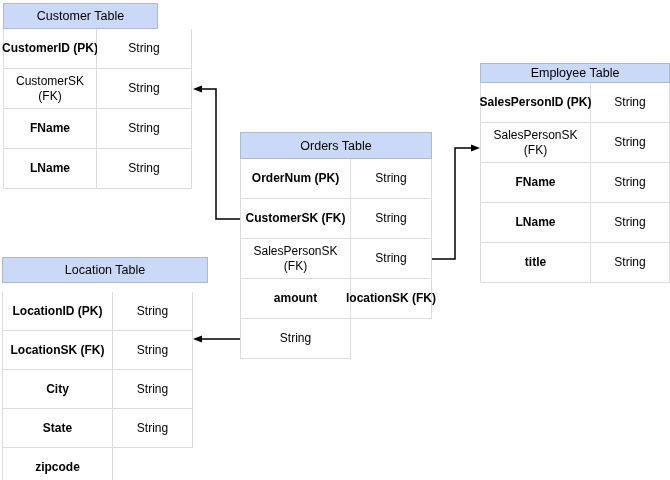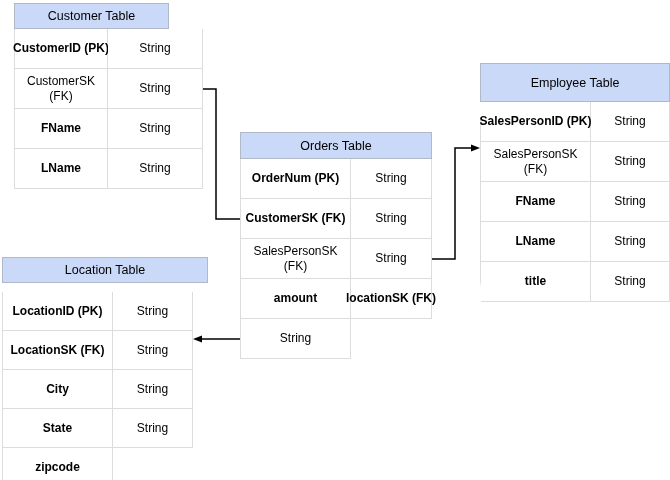--- a/index.html
+++ b/index.html
@@ -43,28 +43,28 @@
     text-align: center;
     font-size: 12px;
     line-height: 1.25;
     background: #ffffff;
   }
   .nw  { white-space: nowrap; font-weight: bold; }
   .mw80 { display: inline-block; max-width: 80px; }
   .mw95 { display: inline-block; max-width: 95px; }
 
   
-  .t-customer { left: 3px;   top: 3px;   width: 155px; margin-left: 11px; }
+  .t-customer { left: 3px;   top: 3px;   width: 155px; }
   .t-customer .tbody { grid-template-columns: 93px 95px; grid-auto-rows: 40px; }
   .t-orders   { left: 240px; top: 132px; width: 192px; }
   .t-orders .tbody   { grid-template-columns: 110px 81px; grid-auto-rows: 40px; }
   .t-orders .thead   { height: 27px; }
   .t-employee { left: 480px; top: 63px;  width: 190px; }
-  .t-employee .tbody { grid-template-columns: 110px 79px; grid-auto-rows: 40px; border-radius: 22px; }
-  .t-employee .thead { height: 39px; }
+  .t-employee .tbody { grid-template-columns: 110px 79px; grid-auto-rows: 40px; }
+  .t-employee .thead { height: 20px; }
   .t-location { left: 2px;   top: 257px; width: 206px; }
   .t-location .tbody { grid-template-columns: 110px 80px; grid-auto-rows: 39px; margin-top: 9px; }
 </style>
 </head>
 <body>
 
 <div class="canvas">
 
   <svg class="connector-layer" viewBox="0 0 670 480" xmlns="http://www.w3.org/2000/svg">
 

